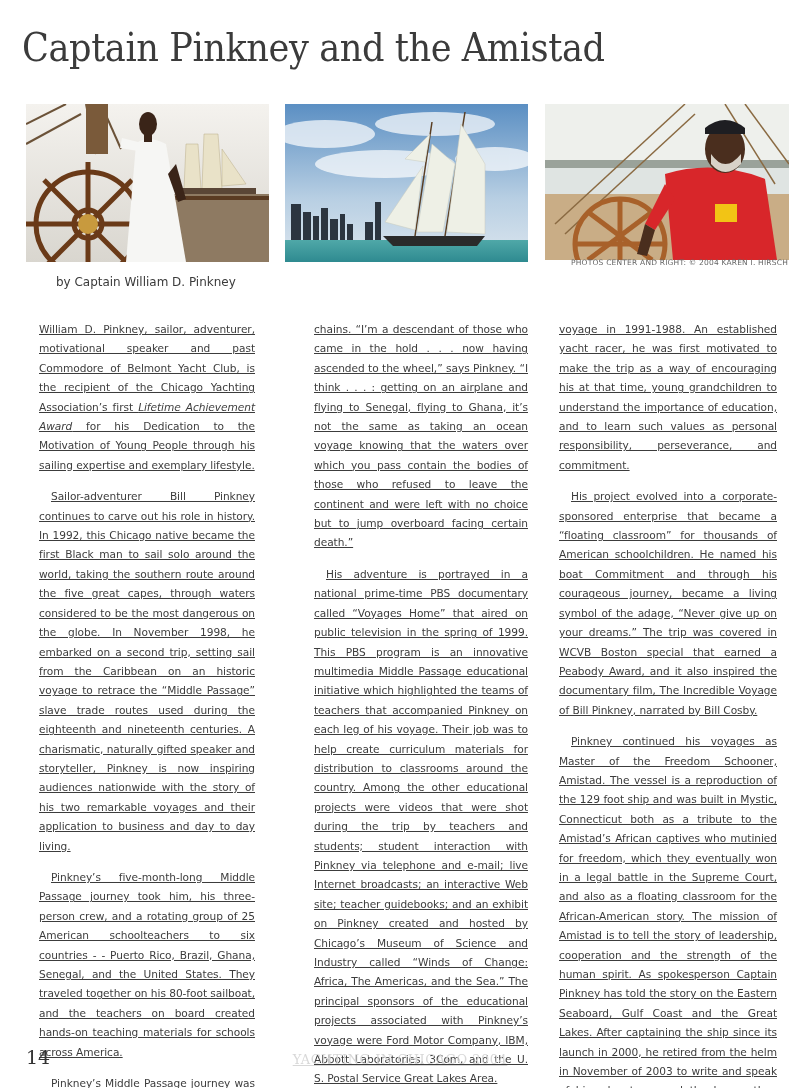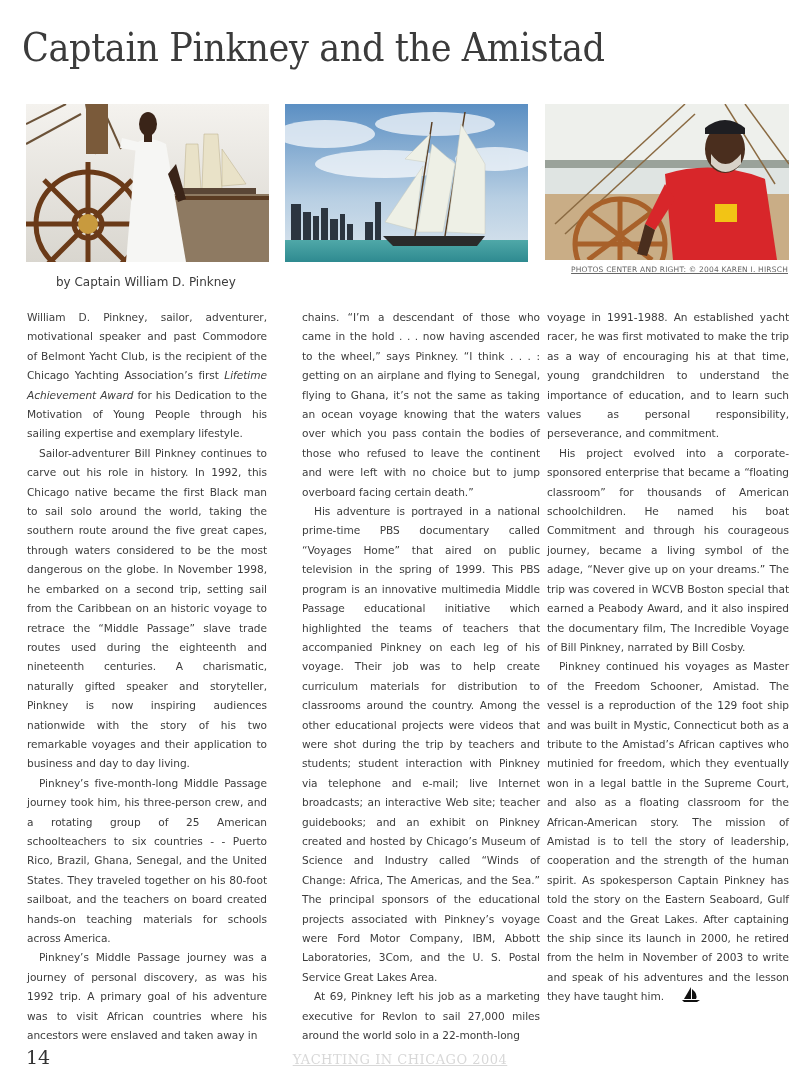--- a/index.html
+++ b/index.html
@@ -3,27 +3,27 @@
 <meta charset="utf-8">
 <style>
   html, body { margin: 0; padding: 0; }
   body { width: 800px; height: 1088px; background: #ffffff; position: relative; overflow: hidden; font-family: "DejaVu Sans", sans-serif; color: #3a3a3a; }
   .title { position: absolute; left: 22px; top: 24px; font-family: "DejaVu Serif", serif; font-size: 40px; font-weight: normal; color: #3b3b3b; letter-spacing: -0.5px; margin: 0; transform: scaleX(0.88); transform-origin: left top; white-space: nowrap; }
   .photo { position: absolute; top: 104px; height: 158px; overflow: hidden; }
   .photo svg { width: 100%; height: 100%; display: block; }
   #photo1 { left: 26px; width: 243px; }
   #photo2 { left: 285px; width: 243px; }
   #photo3 { left: 545px; width: 244px; top: 104px; height: 156px; }
-  .credit { position: absolute; right: 12px; top: 265px; font-size: 7.5px; color: #666; letter-spacing: 0.2px; white-space: nowrap; text-decoration: underline; }
+  .credit { position: absolute; right: 12px; top: 258px; font-size: 7.5px; color: #666; letter-spacing: 0.2px; white-space: nowrap; }
   .byline { position: absolute; left: 56px; top: 274px; font-size: 13px; color: #3a3a3a; transform: scaleX(0.92); transform-origin: left top; white-space: nowrap; }
   .col { position: absolute; top: 308px; width: 240px; font-size: 10.6px; line-height: 19.4px; color: #3c3c3c; text-align: justify; letter-spacing: -0.05px; }
   #col1 { left: 27px; }
   #col2 { left: 302px; width: 238px; }
   #col3 { left: 547px; width: 242px; }
-  .col p { margin: 0; text-indent: 12px; }
+  .col p { margin: 12px; text-indent: 12px; text-decoration: underline; }
   .col p.first { text-indent: 0; }
   .col p.noindent { text-indent: 0; }
   .col em { font-style: italic; }
   .sail-icon { display: inline-block; width: 20px; height: 16px; vertical-align: -3px; margin-left: 6px; }
   .page-num { position: absolute; left: 26px; top: 1046px; font-family: "DejaVu Serif", serif; font-size: 19px; color: #333; }
   .footer { position: absolute; left: 0; width: 800px; text-align: center; top: 1052px; font-family: "DejaVu Serif", serif; font-size: 13px; color: #d8d8d8; letter-spacing: 0.5px; text-decoration: underline; }
 </style>
 </head>
 <body>
 

